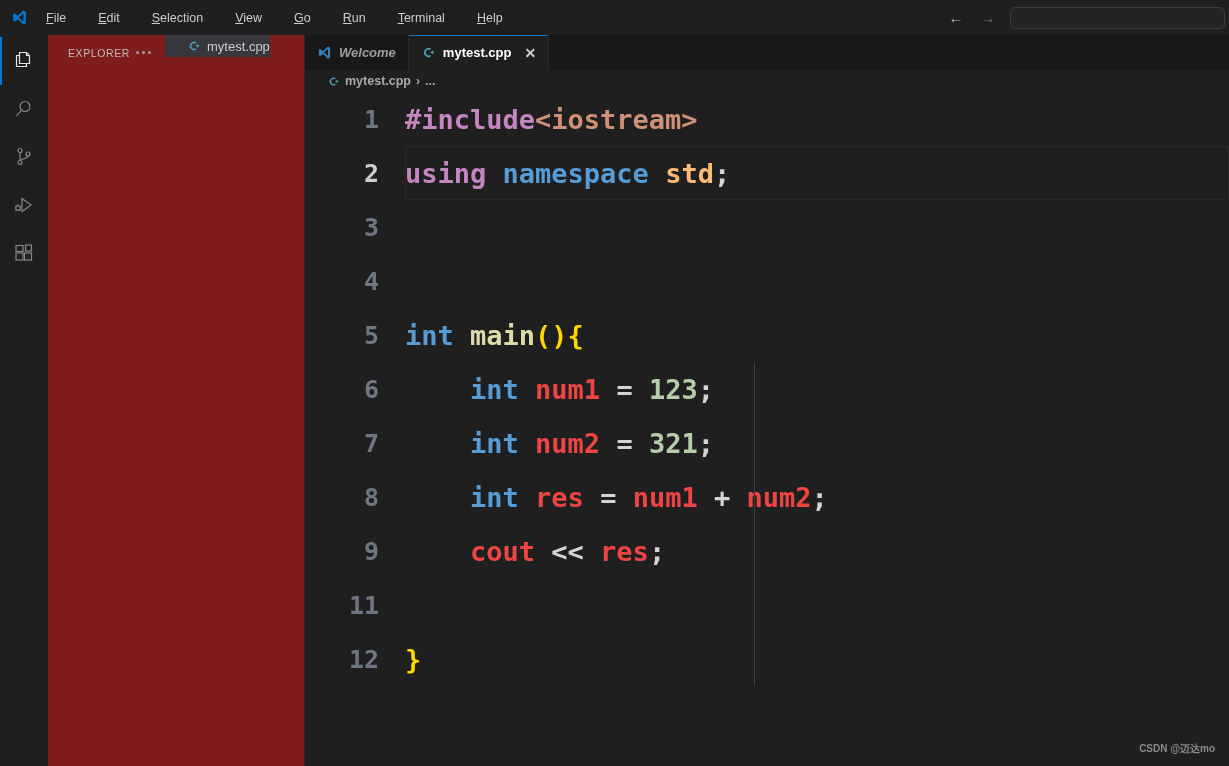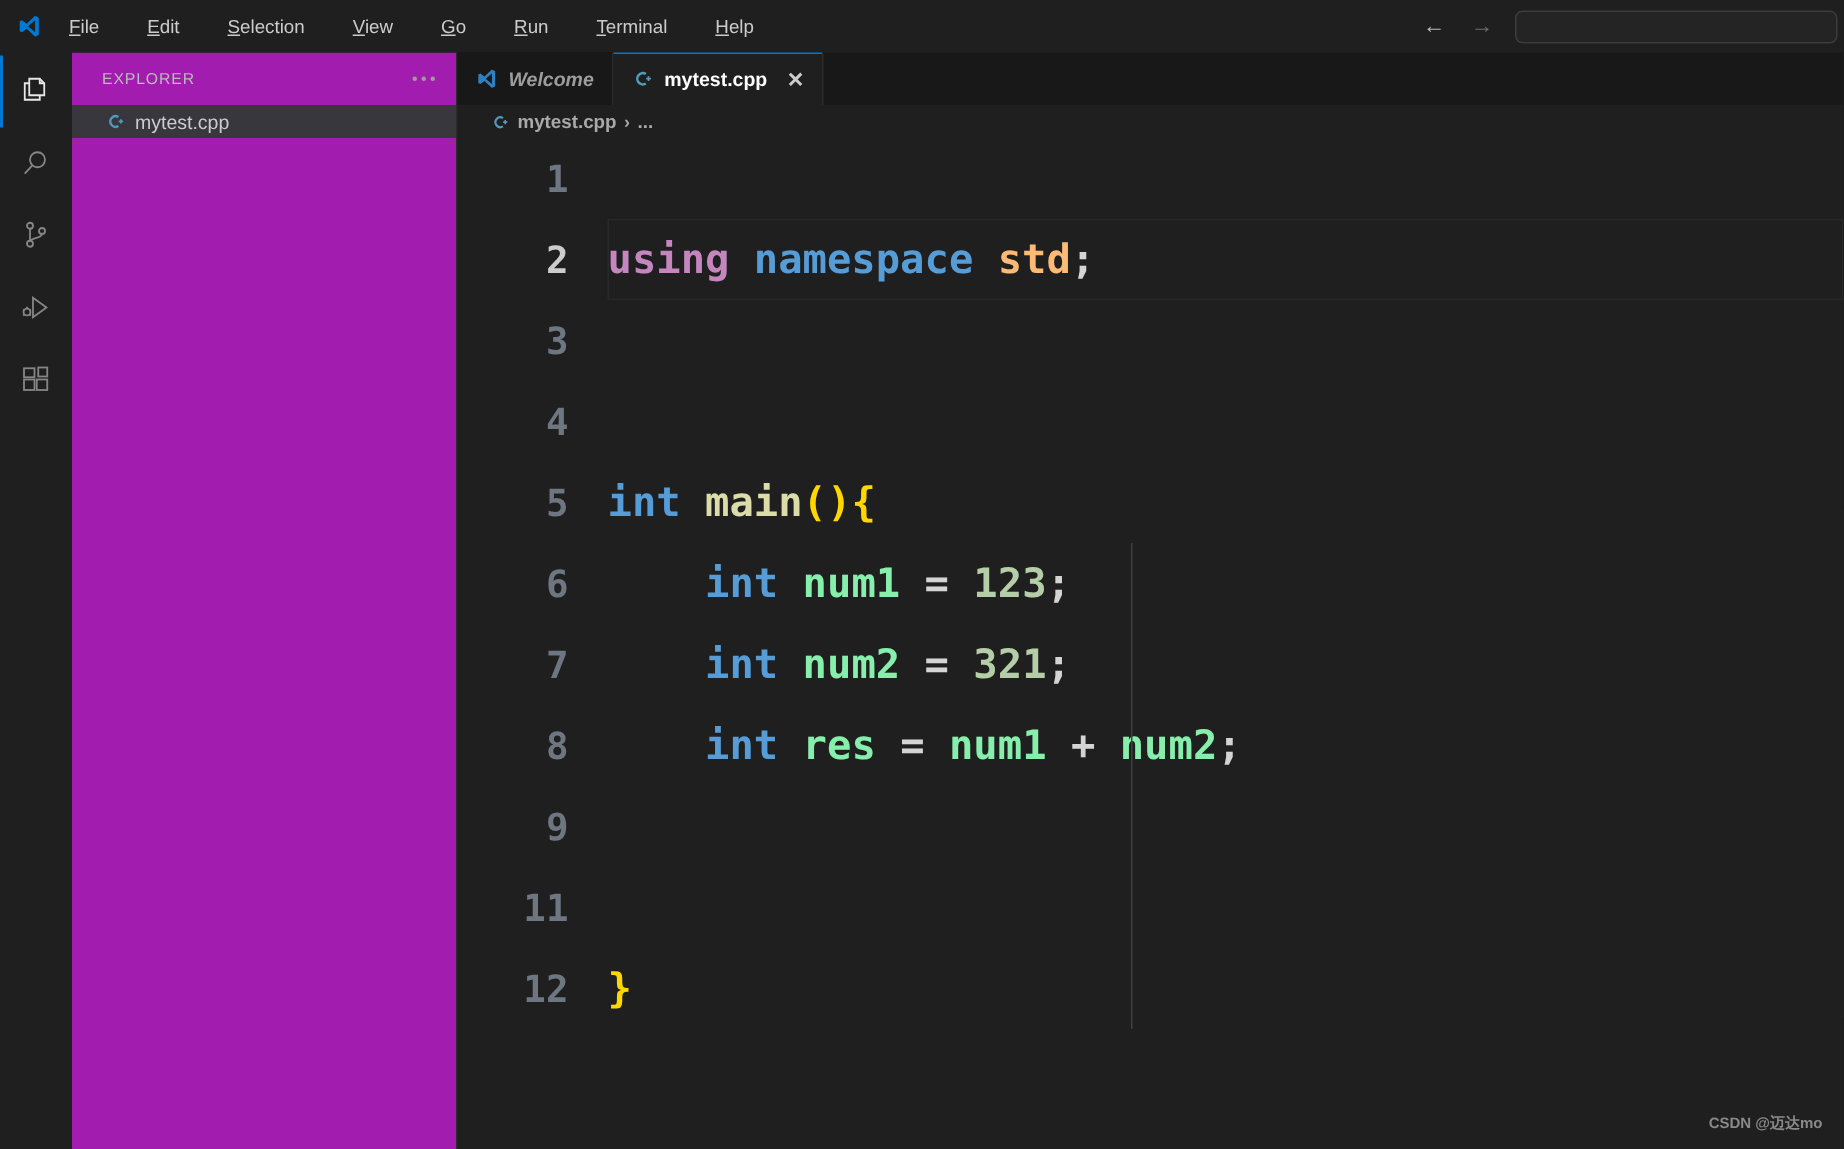--- a/index.html
+++ b/index.html
@@ -49,22 +49,22 @@
     width:48px; height:48px; display:flex; align-items:center; justify-content:center;
     position:relative; cursor:default;
   }
   .act-item svg { display:block; }
   .act-item.active::before {
     content:""; position:absolute; left:0; top:0; bottom:0; width:2px; background:#0078d4;
   }
 
   
   .sidebar {
-    width:257px; flex:0 0 257px; background:#a21caf;
-    display:flex; flex-direction:column; border-right:1px solid #2b2b2b;
+    width:257px; flex:0 0 257px; background:#7f1d1d;
+    display:flex; flex-direction:row; border-right:1px solid #2b2b2b;
   }
   .sb-header {
     height:35px; display:flex; align-items:center; padding:0 8px 0 20px;
     justify-content:space-between;
   }
   .sb-title { font-size:10.5px; letter-spacing:.6px; color:#bbbbbb; font-weight:400; }
   .sb-dots { display:flex; gap:3px; align-items:center; padding:4px 6px; cursor:default; }
   .sb-dots i { width:3px; height:3px; background:#9d9d9d; border-radius:50%; display:block; }
   .folder-row {
     height:22px; display:flex; align-items:center; gap:2px; padding-left:6px; cursor:default;
@@ -127,21 +127,21 @@
   .indent-guide {
     position:absolute; left:100px; width:1px; background:#404040;
   }
 
   
   .t-key     { color:#569cd6; }
   .t-kw-pink { color:#c586c0; }
   .t-str     { color:#ce9178; }
   .t-type    { color:#fdba74;text-align:center; }
   .t-fn      { color:#dcdcaa; }
-  .t-var     { color:#86efac; }
+  .t-var     { color:#ef4444; }
   .t-num     { color:#b5cea8; }
   .t-op      { color:#d4d4d4; }
   .t-br1     { color:#ffd700; }
   .t-plain   { color:#d4d4d4; }
 
   .watermark {
     position:absolute; right:14px; bottom:10px; font-size:10px; color:#8a8a8a;
     font-family:"Liberation Sans", sans-serif; pointer-events:none;
   }
 </style>
@@ -279,20 +279,21 @@
         </span>
         <span>mytest.cpp</span>
         <span class="bc-sep">›</span>
         <span>...</span>
       </div>
 
       <div class="code-area">
         <div id="code-lines">
             <div class="code-line">
               <div class="ln">1</div>
+              <div class="code-text"><span class="t-kw-pink">#include</span><span class="t-str">&lt;iostream&gt;</span></div>
             </div>
             <div class="code-line active-line">
               <div class="ln cur">2</div>
               <div class="code-text"><span class="t-kw-pink">using</span><span class="t-plain"> </span><span class="t-key">namespace</span><span class="t-plain"> </span><span class="t-type">std</span><span class="t-op">;</span></div>
             </div>
             <div class="code-line">
               <div class="ln">3</div>
               <div class="code-text"></div>
             </div>
             <div class="code-line">
@@ -310,20 +311,21 @@
             <div class="code-line">
               <div class="ln">7</div>
               <div class="code-text"><span class="t-plain">    </span><span class="t-key">int</span><span class="t-plain"> </span><span class="t-var">num2</span><span class="t-plain"> </span><span class="t-op">=</span><span class="t-plain"> </span><span class="t-num">321</span><span class="t-op">;</span></div>
             </div>
             <div class="code-line">
               <div class="ln">8</div>
               <div class="code-text"><span class="t-plain">    </span><span class="t-key">int</span><span class="t-plain"> </span><span class="t-var">res</span><span class="t-plain"> </span><span class="t-op">=</span><span class="t-plain"> </span><span class="t-var">num1</span><span class="t-plain"> </span><span class="t-op">+</span><span class="t-plain"> </span><span class="t-var">num2</span><span class="t-op">;</span></div>
             </div>
             <div class="code-line">
               <div class="ln">9</div>
+              <div class="code-text"><span class="t-plain">    </span><span class="t-var">cout</span><span class="t-plain"> </span><span class="t-op">&lt;&lt;</span><span class="t-plain"> </span><span class="t-var">res</span><span class="t-op">;</span></div>
             </div>
             <div class="code-line">
               <div class="ln">11</div>
             </div>
             <div class="code-line">
               <div class="ln">12</div>
               <div class="code-text"><span class="t-br1">}</span></div>
             </div>
           </div>
         <div class="indent-guide" id="indent-guide" style="top: 270px; height: 324px; left: 449px;"></div>

